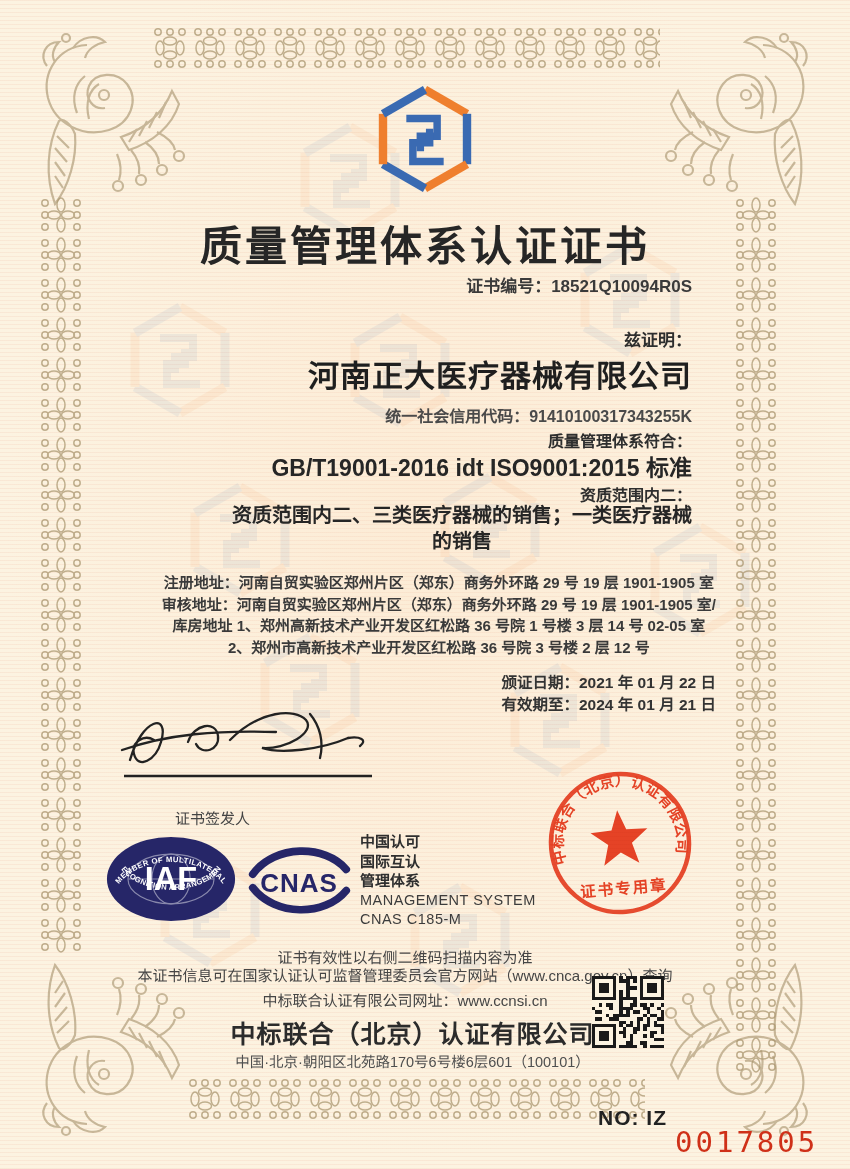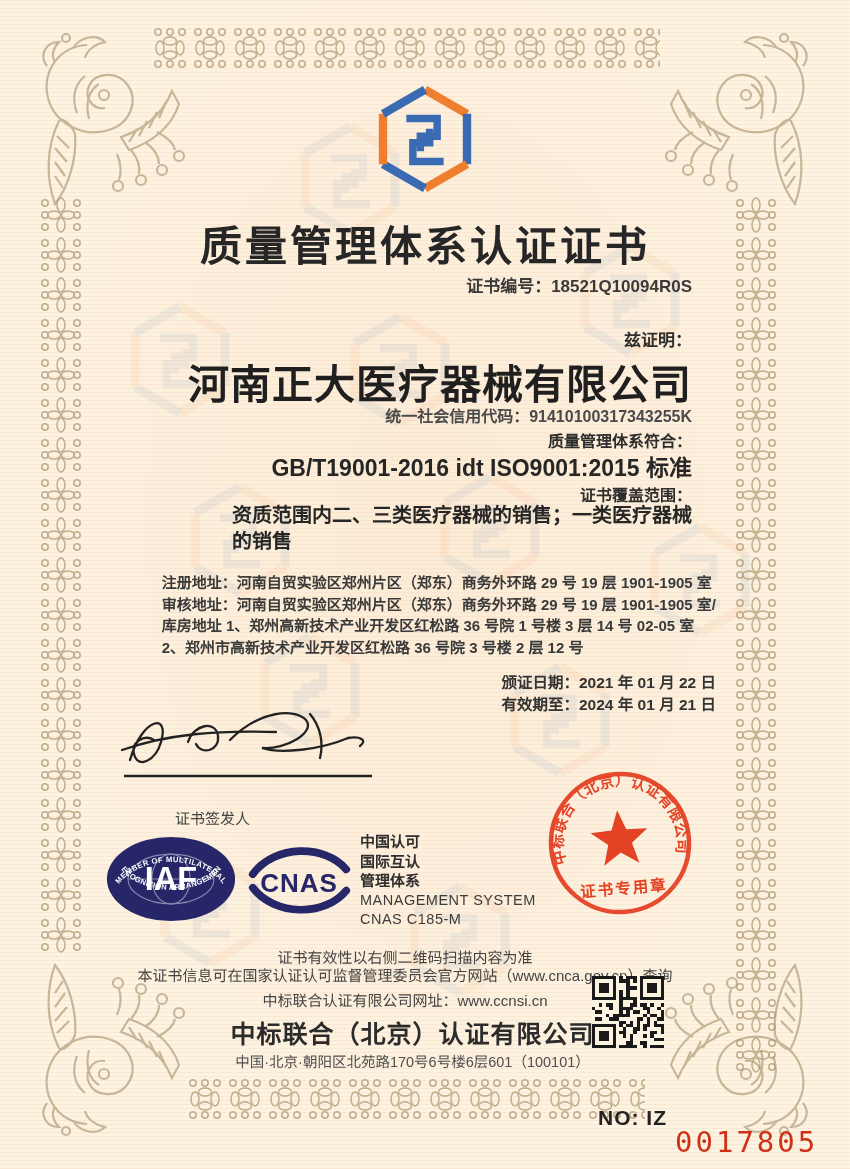--- a/index.html
+++ b/index.html
@@ -5,28 +5,28 @@
   html,body{margin:0;padding:0;}
   body{
     width:850px;height:1169px;position:relative;overflow:hidden;
     font-family:"Liberation Sans",sans-serif;
     background:
       radial-gradient(ellipse at 50% 45%, rgba(252,214,180,.25), rgba(252,214,180,0) 70%),
       repeating-linear-gradient(180deg, rgba(238,170,150,.16) 0 1px, rgba(255,255,255,0) 1px 4px),
       #fcf3e1;
   }
   .abs{position:absolute;}
-  .r-col{text-align:left;color:#2c2c2c;}
+  .r-col{text-align:center;color:#2c2c2c;}
   .title{
     left:0;top:212px;width:100%;text-align:center;
     font-size:42px;font-weight:bold;color:#262626;letter-spacing:3px;
   }
   .certno{right:158px;top:272px;font-size:17px;font-weight:bold;color:#3a3a3a;}
   .certify{right:158px;top:326px;font-size:17px;font-weight:bold;color:#2e2e2e;}
-  .company{right:158px;top:351px;font-size:41px;font-weight:bold;color:#1f1f1f;letter-spacing:1px;}
+  .company{right:158px;top:351px;font-size:31px;font-weight:bold;color:#1f1f1f;letter-spacing:1px;}
   .credit{right:158px;top:403px;font-size:16px;font-weight:bold;color:#4a4a4a;}
   .std-label{right:158px;top:428px;font-size:16px;font-weight:bold;color:#2e2e2e;}
   .standard{right:158px;top:449px;font-size:23px;font-weight:bold;color:#262626;}
   .scope-label{right:158px;top:482px;font-size:16px;font-weight:bold;color:#2e2e2e;}
   .scope{right:158px;top:502px;font-size:20px;font-weight:bold;color:#262626;line-height:26px;}
   .addresses{right:134px;top:572px;font-size:15px;font-weight:bold;color:#3a3a3a;line-height:21.5px;}
   .dates{right:134px;top:672px;font-size:15.5px;font-weight:bold;color:#333;line-height:22px;}
   .signer-label{left:175px;top:787px;font-size:15px;color:#444;margin-top:20px;}
   .acc-text{left:360px;top:832px;font-size:15px;font-weight:bold;color:#2f2f2f;line-height:19.5px;}
   .acc-text .en{font-weight:normal;color:#3c3c3c;font-size:14.5px;letter-spacing:.5px;}
@@ -188,21 +188,21 @@
   <span>证书编号：</span><span>18521Q10094R0S</span>
 </div>
 
 <div class="abs certify r-col">兹证明：</div>
 <div class="abs company r-col">河南正大医疗器械有限公司</div>
 <div class="abs credit r-col">
   <span>统一社会信用代码：</span><span>91410100317343255K</span>
 </div>
 <div class="abs std-label r-col">质量管理体系符合：</div>
 <div class="abs standard r-col">GB/T19001-2016 idt ISO9001:2015 标准</div>
-<div class="abs scope-label r-col">证书覆盖范围：</div>
+<div class="abs scope-label r-col">资质范围内二：</div>
 <div class="abs scope r-col">
   <div>资质范围内二、三类医疗器械的销售；一类医疗器械</div>
   <div>的销售</div>
 </div>
 
 <div class="abs addresses r-col">
   <div>注册地址：河南自贸实验区郑州片区（郑东）商务外环路 29 号 19 层 1901-1905 室</div>
   <div>审核地址：河南自贸实验区郑州片区（郑东）商务外环路 29 号 19 层 1901-1905 室/</div>
   <div>库房地址 1、郑州高新技术产业开发区红松路 36 号院 1 号楼 3 层 14 号 02-05 室</div>
   <div>2、郑州市高新技术产业开发区红松路 36 号院 3 号楼 2 层 12 号</div>

